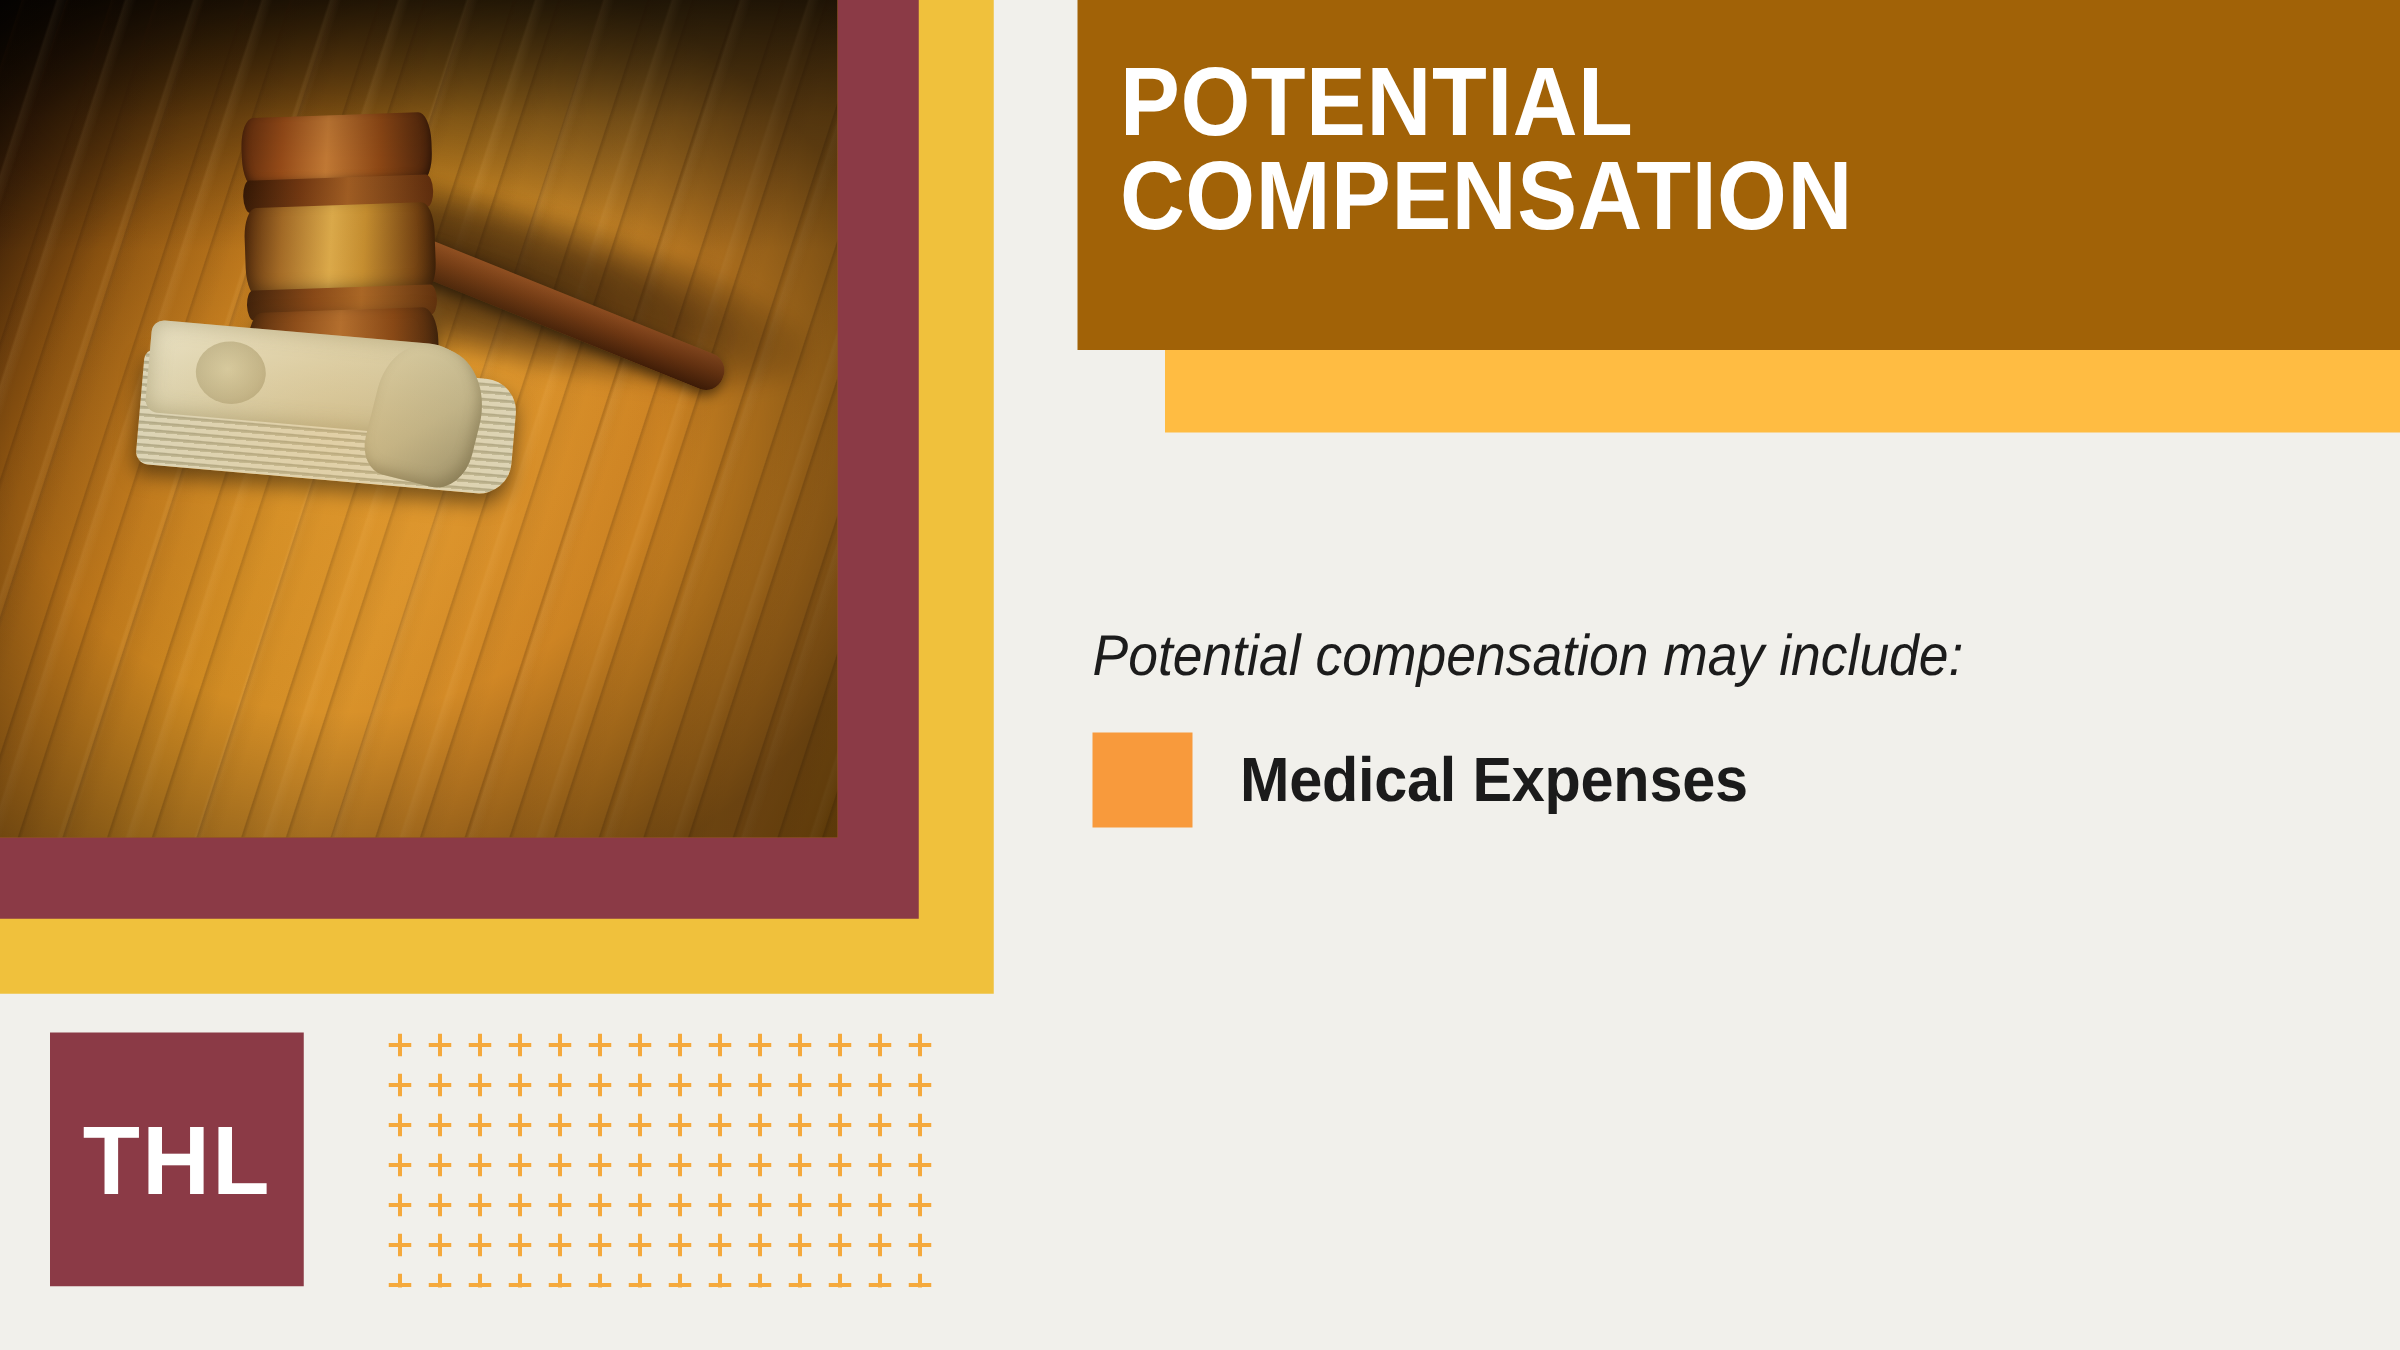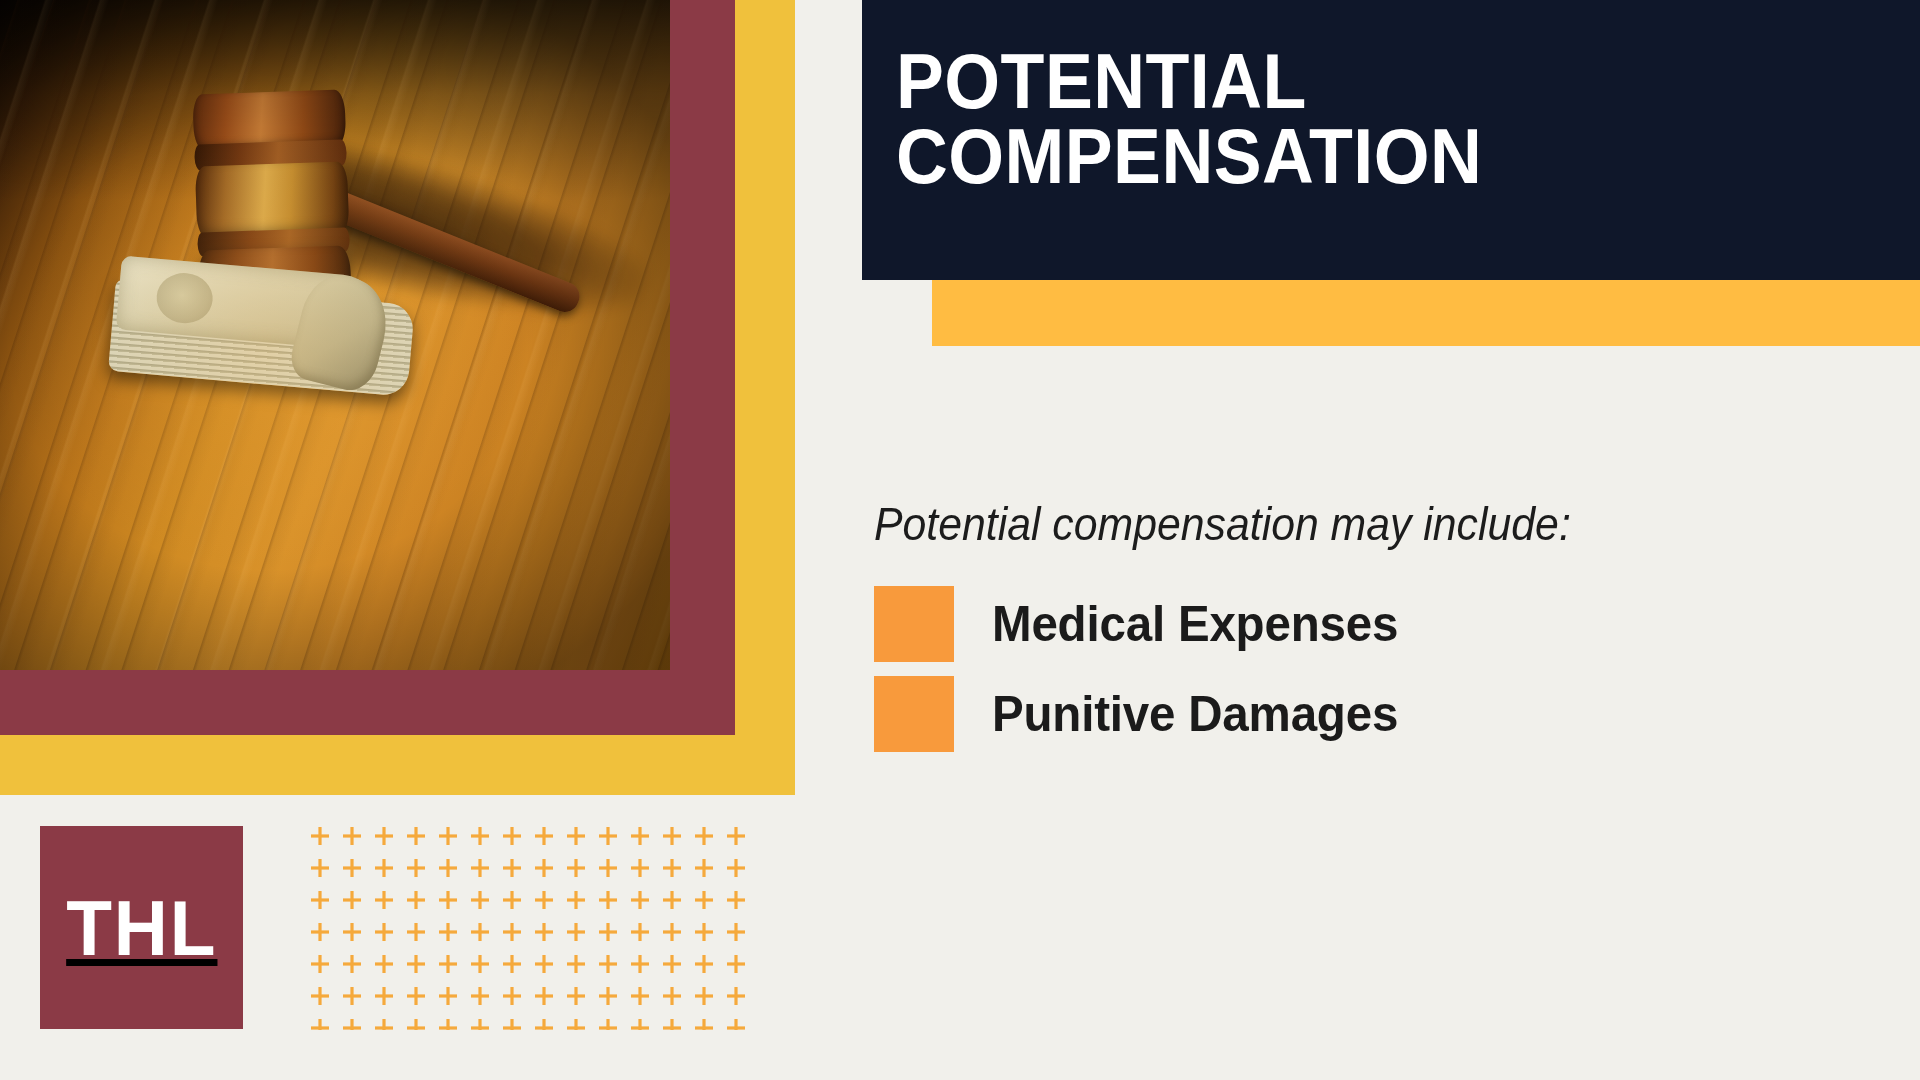--- a/index.html
+++ b/index.html
@@ -173,21 +173,21 @@
     border-radius: 40% 48% 30% 24%;
     transform: rotate(9deg);
     box-shadow: inset -4px -4px 10px rgba(90,86,60,0.45);
   }
 
   
   .title-block {
     position: absolute;
     left: 862px; top: 0;
     width: 1058px; height: 280px;
-    background: #0f172a;
+    background: #a16207;
   }
   .title-text {
     position: absolute;
     left: 34px;
     top: 44px;
     width: 1000px;
     color: #FFFFFF;
     font-family: "Liberation Sans Narrow", "Liberation Sans", "DejaVu Sans Condensed", sans-serif;
     font-weight: 700;
     font-size: 78px;
@@ -249,21 +249,20 @@
 
   
   .logo-box {
     position: absolute;
     left: 40px; top: 826px;
     width: 203px; height: 203px;
     background: #8B3A46;
     display: flex;
     align-items: center;
     justify-content: center;
-    text-decoration: underline;
   }
   .logo-text {
     color: #FFFFFF;
     font-family: "Liberation Sans Narrow", "Liberation Sans", "DejaVu Sans Condensed", sans-serif;
     font-weight: 700;
     font-size: 78px;
     letter-spacing: 2px;
     line-height: 1;
     transform: scaleX(0.96);
   }
@@ -311,24 +310,20 @@
   </div>
 
   <div class="accent-bar"></div>
 
   <div class="intro-text">Potential compensation may include:</div>
 
   <div class="bullet-list">
     <div class="bullet-row">
       <div class="bullet-square"></div>
       <div class="bullet-label">Medical Expenses</div>
-    </div>
-    <div class="bullet-row">
-      <div class="bullet-square"></div>
-      <div class="bullet-label">Punitive Damages</div>
     </div>
   </div>
 
   <div class="logo-box">
     <span class="logo-text">THL</span>
   </div>
 
   <div class="plus-pattern">
     <svg id="plus-svg" width="448" height="204" viewBox="0 0 448 204" aria-hidden="true">
         <rect x="1" y="8.4" width="18" height="3.2" fill="#F5A93C"></rect>

